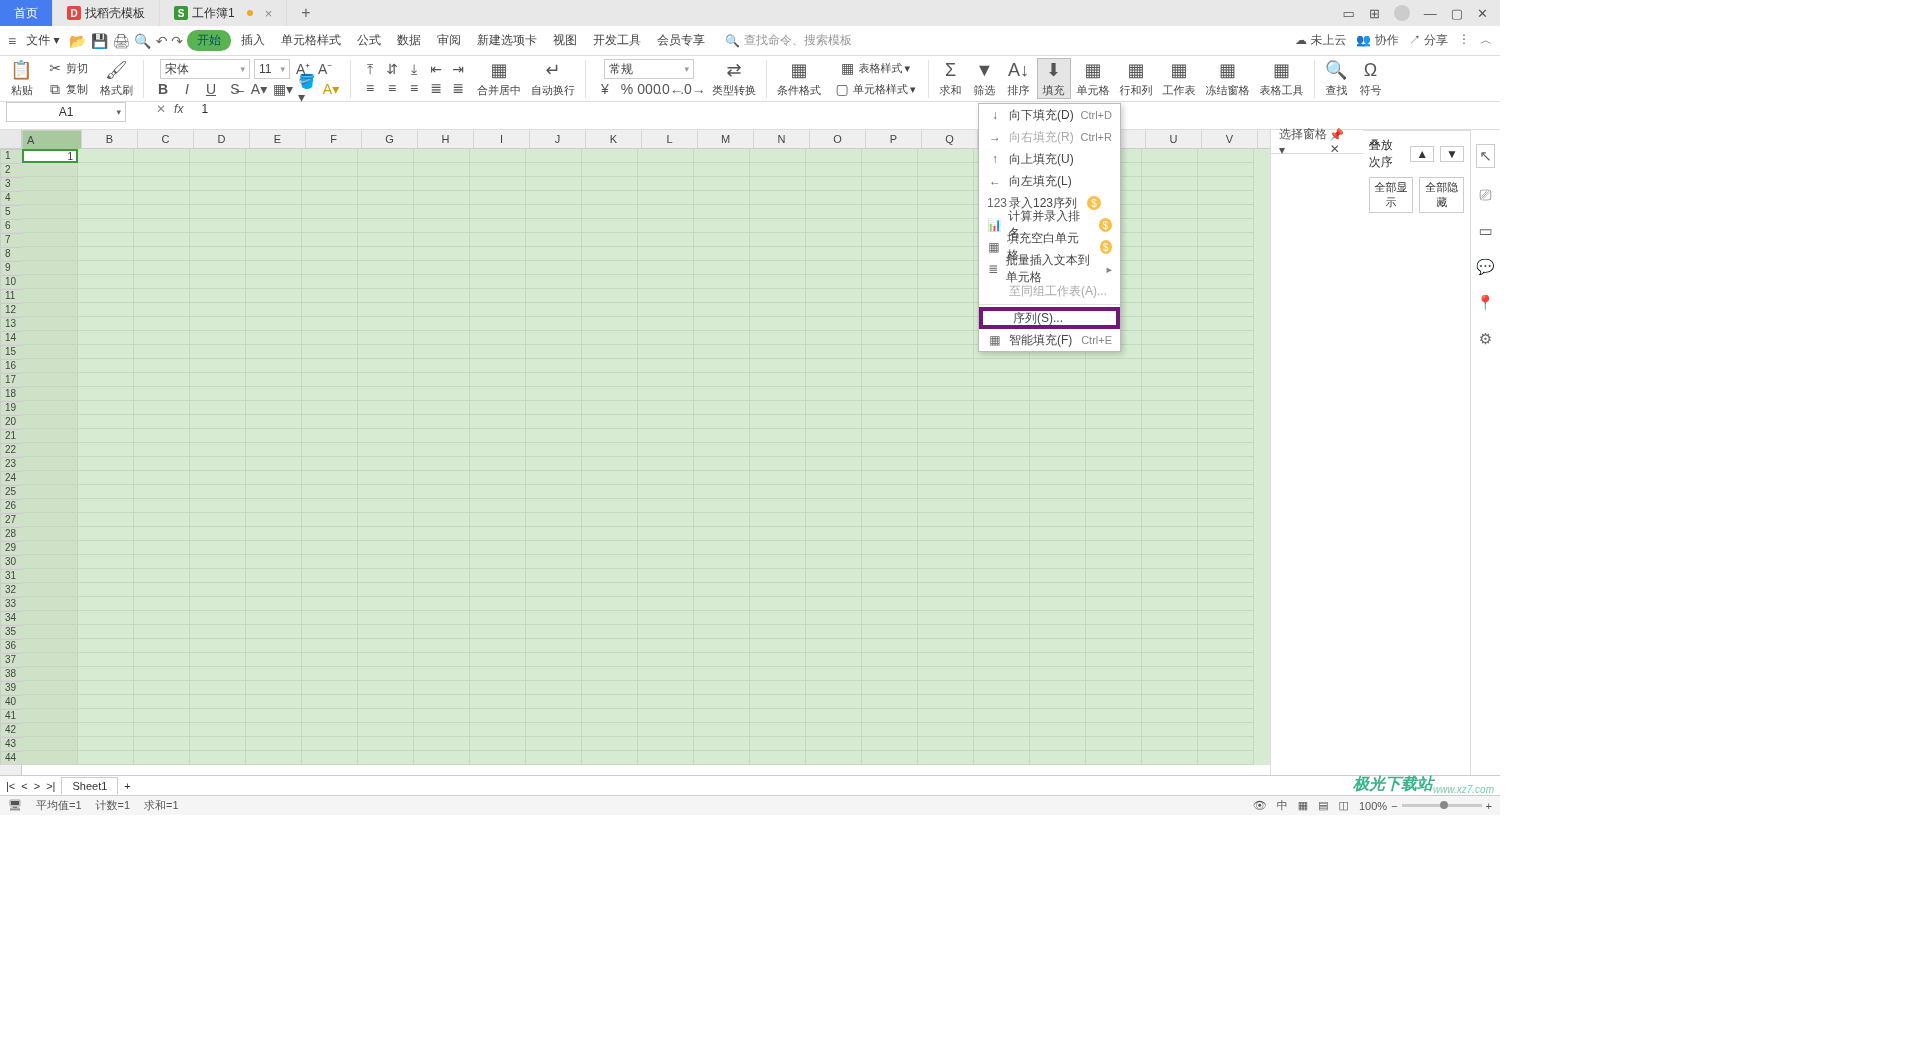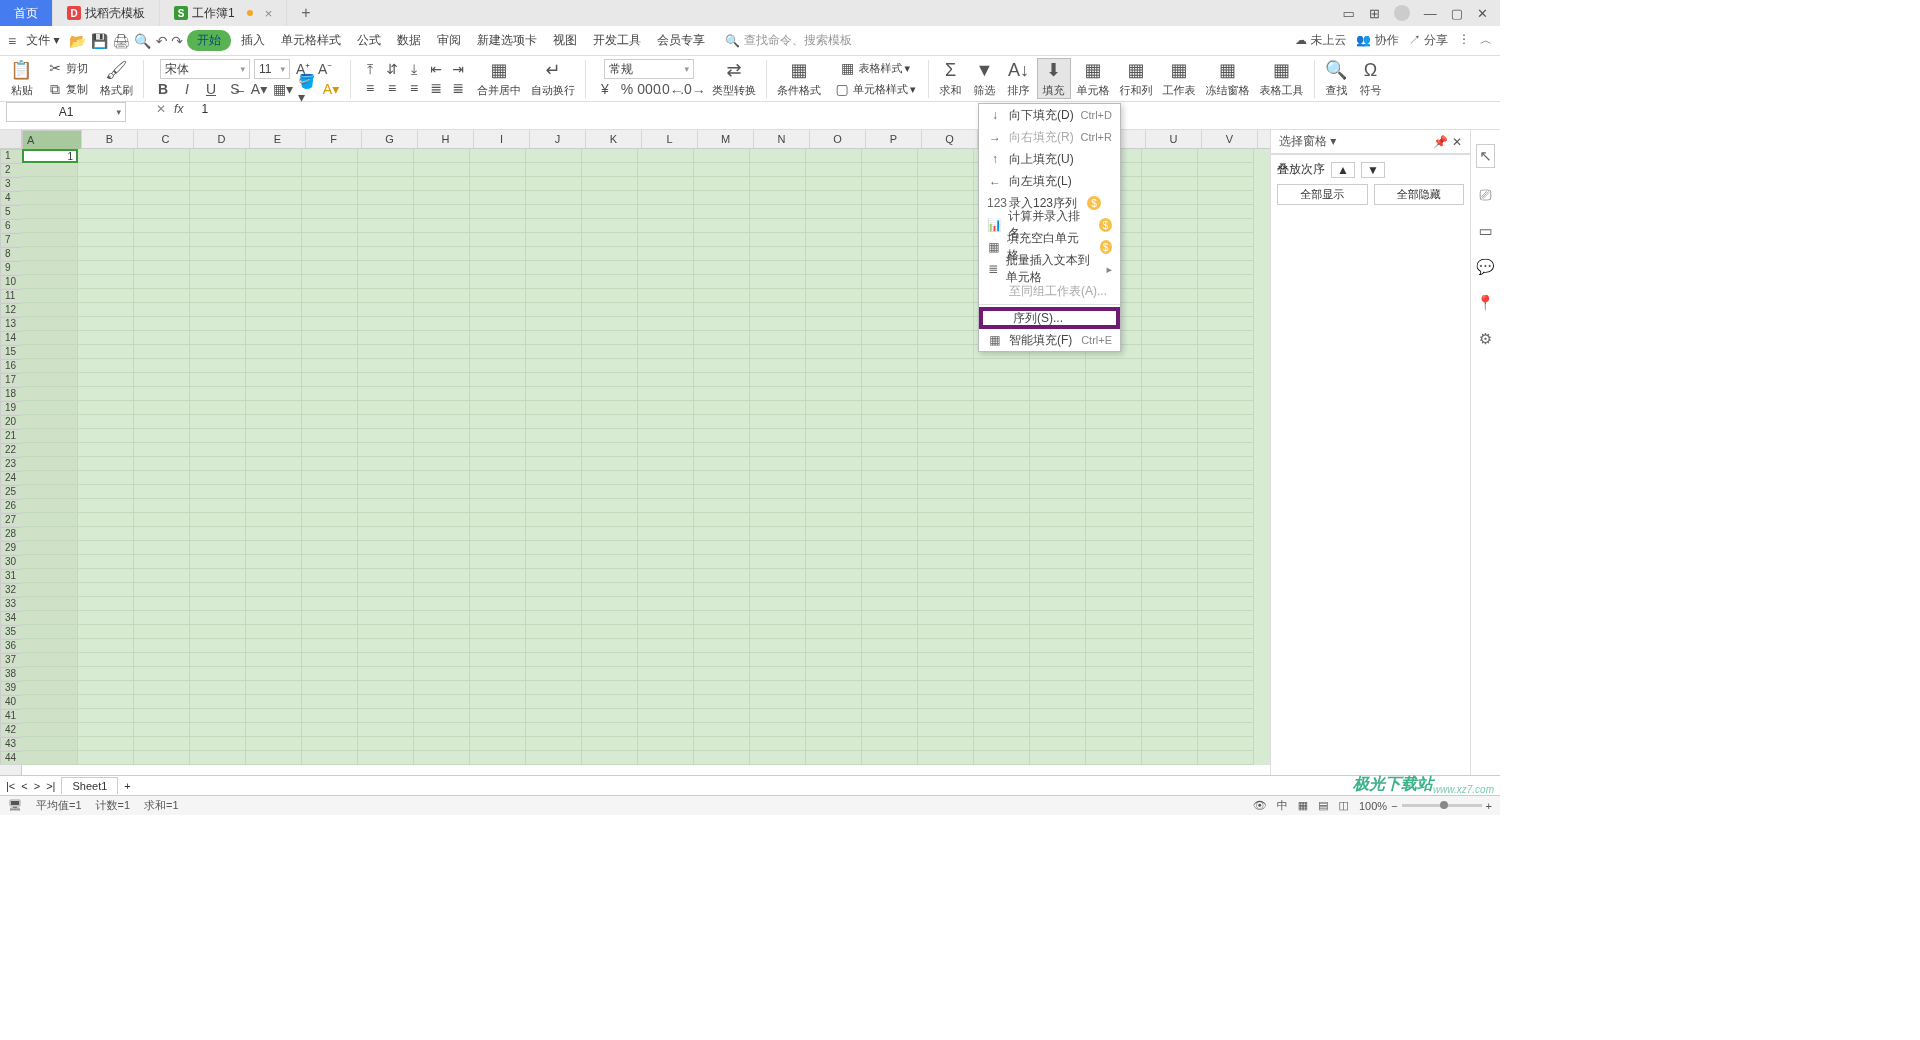--- a/index.html
+++ b/index.html
@@ -48,21 +48,21 @@
 .rh.sel { background:#cfe2c8; }
 .grid { flex:1; overflow:hidden; position:relative; }
 .colheads { height:19px; display:flex; background:#efefef; border-bottom:1px solid #ccc; }
 .ch { width:56px; border-right:1px solid #d6d6d6; text-align:center; font-size:11px; line-height:18px; color:#444;}
 .ch.sel { background:#a8c99d; }
 .cells { position:relative; background:#d6ebd2; }
 .row { display:flex; height:14px; }
 .cell { width:56px; height:14px; border-right:1px solid #c2d9be; border-bottom:1px solid #c2d9be; font-size:10px; text-align:right; padding-right:3px; line-height:14px;}
 .colA { background:#cfe2c8;}
 .activecell { position:absolute; left:0; top:0; width:56px; height:14px; border:2px solid #3a9a38; background:#fff; z-index:5; font-size:10px; text-align:right; padding-right:3px; line-height:12px;}
-.rightpanel { width:200px; border-left:1px solid #ddd; display:flex; flex-direction:column; font-size:12px; }
+.rightpanel { width:200px; border-left:1px solid #ddd; display:flex; font-size:12px; }
 .rphead { height:24px; display:flex; align-items:center; justify-content:space-between; padding:0 8px; border-bottom:1px solid #ddd; color:#555;}
 .rpbody { flex:1; padding:8px; color:#444;}
 .rpfoot { border-top:1px solid #ddd; padding:6px; }
 .rpfoot .stackrow { display:flex; align-items:center; gap:6px; margin-bottom:6px;}
 .rpfoot .btns { display:flex; gap:6px; }
 .rpfoot .btn { flex:1; border:1px solid #ccc; text-align:center; padding:2px 0; cursor:pointer; font-size:11px;}
 .rightstrip { width:30px; border-left:1px solid #ddd; display:flex; flex-direction:column; align-items:center; gap:18px; padding-top:14px; color:#666; }
 .rightstrip .ricon { cursor:pointer; font-size:15px;}
 .sheetbar { height:20px; border-top:1px solid #ccc; display:flex; align-items:center; font-size:11px; padding:0 6px; gap:6px;}
 .sheettab { padding:2px 10px; background:#fff; border:1px solid #ccc; border-bottom:none; }

